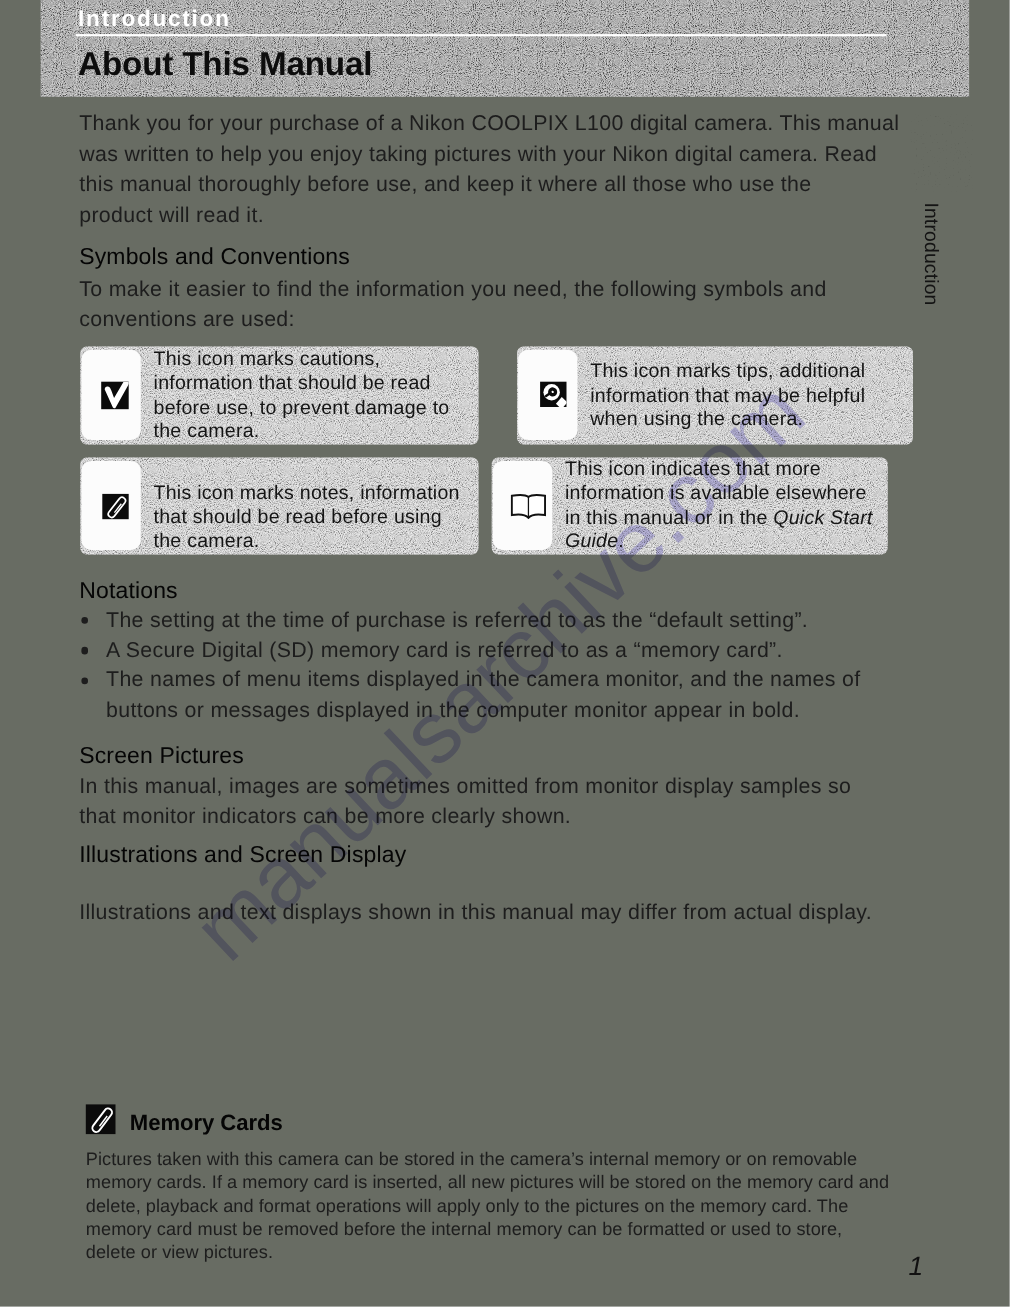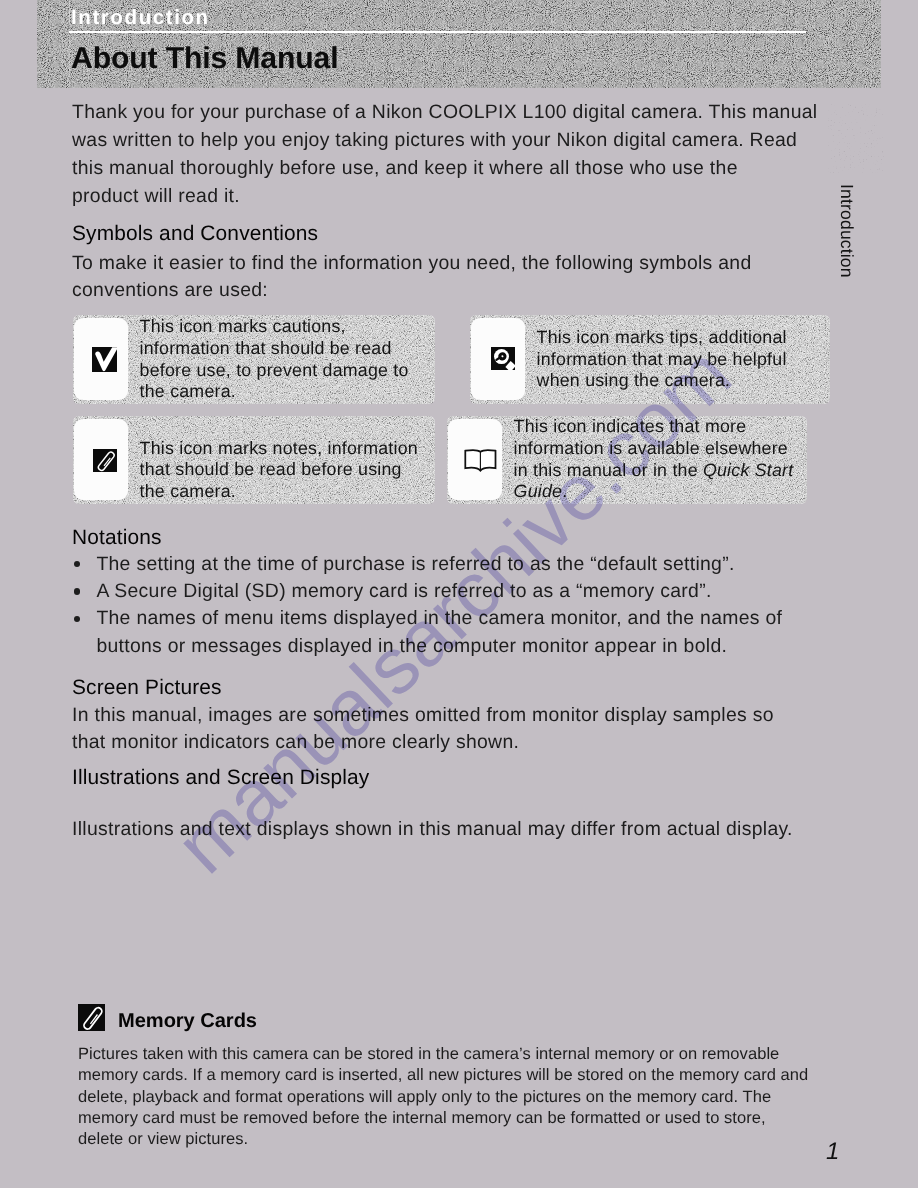--- a/index.html
+++ b/index.html
@@ -1,18 +1,18 @@
 <!DOCTYPE html>
 <html><head>
 <meta charset="utf-8">
 <style>
   html,body{margin:0;padding:0;background:#fff;}
   body{width:918px;height:1188px;font-family:"Liberation Sans",sans-serif;position:relative;overflow:hidden;
         -webkit-font-smoothing:antialiased;text-rendering:geometricPrecision;}
-  .page{position:absolute;left:0;top:0;width:918px;height:1188px;background:#f0abfc;}
+  .page{position:absolute;left:0;top:0;width:918px;height:1188px;background:#4d7c0f;}
   .inkwrap{position:absolute;left:0;top:0;width:918px;height:1188px;filter:saturate(0.08);}
 
   
   .hdr{position:absolute;left:37px;top:0;width:844px;height:87.5px;background:#a2a2a2;}
   .hdr-seam{position:absolute;z-index:2;left:32px;top:0;width:1px;height:87px;background:rgba(255,255,255,.22);}
   .hdr-kicker{position:absolute;z-index:2;left:34px;top:5.7px;color:#ffffff;font-weight:bold;font-size:20.6px;letter-spacing:1.55px;}
   .hdr-rule{position:absolute;z-index:2;left:32px;top:31px;width:737px;height:2px;background:#ffffff;}
   .hdr-title{position:absolute;z-index:2;left:34px;top:42px;color:#0d0d0d;font-weight:bold;font-size:30.2px;letter-spacing:-0.15px;}
 
   

